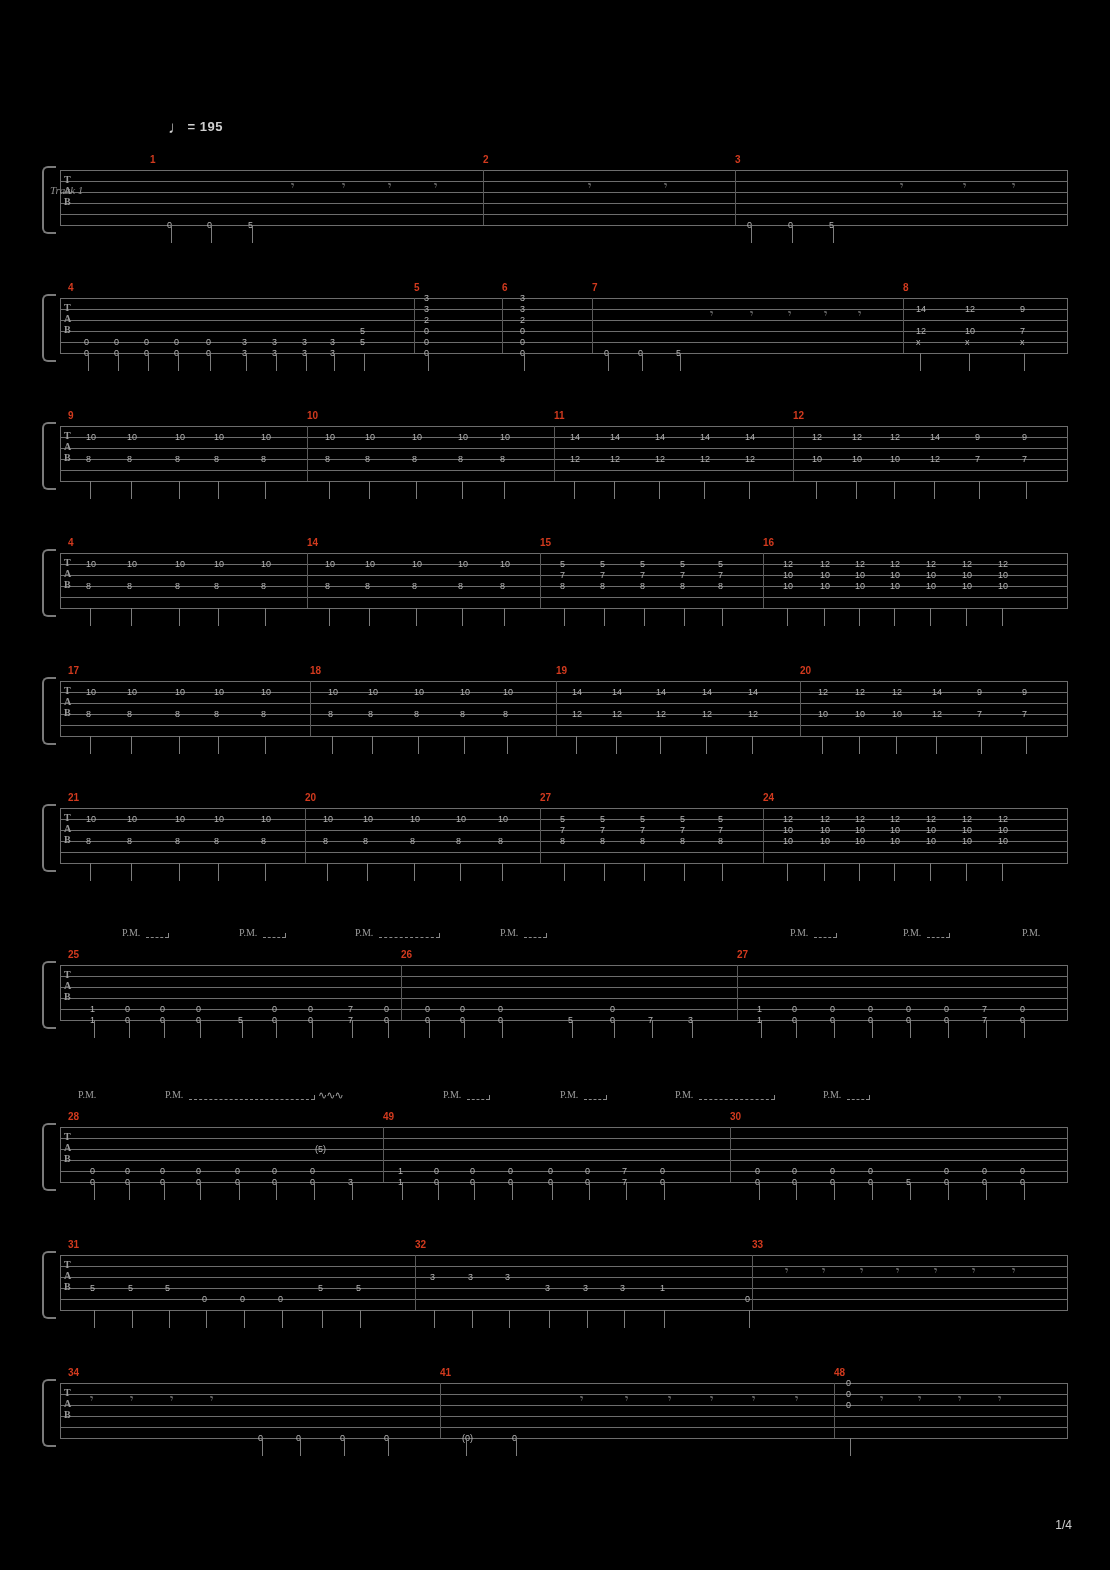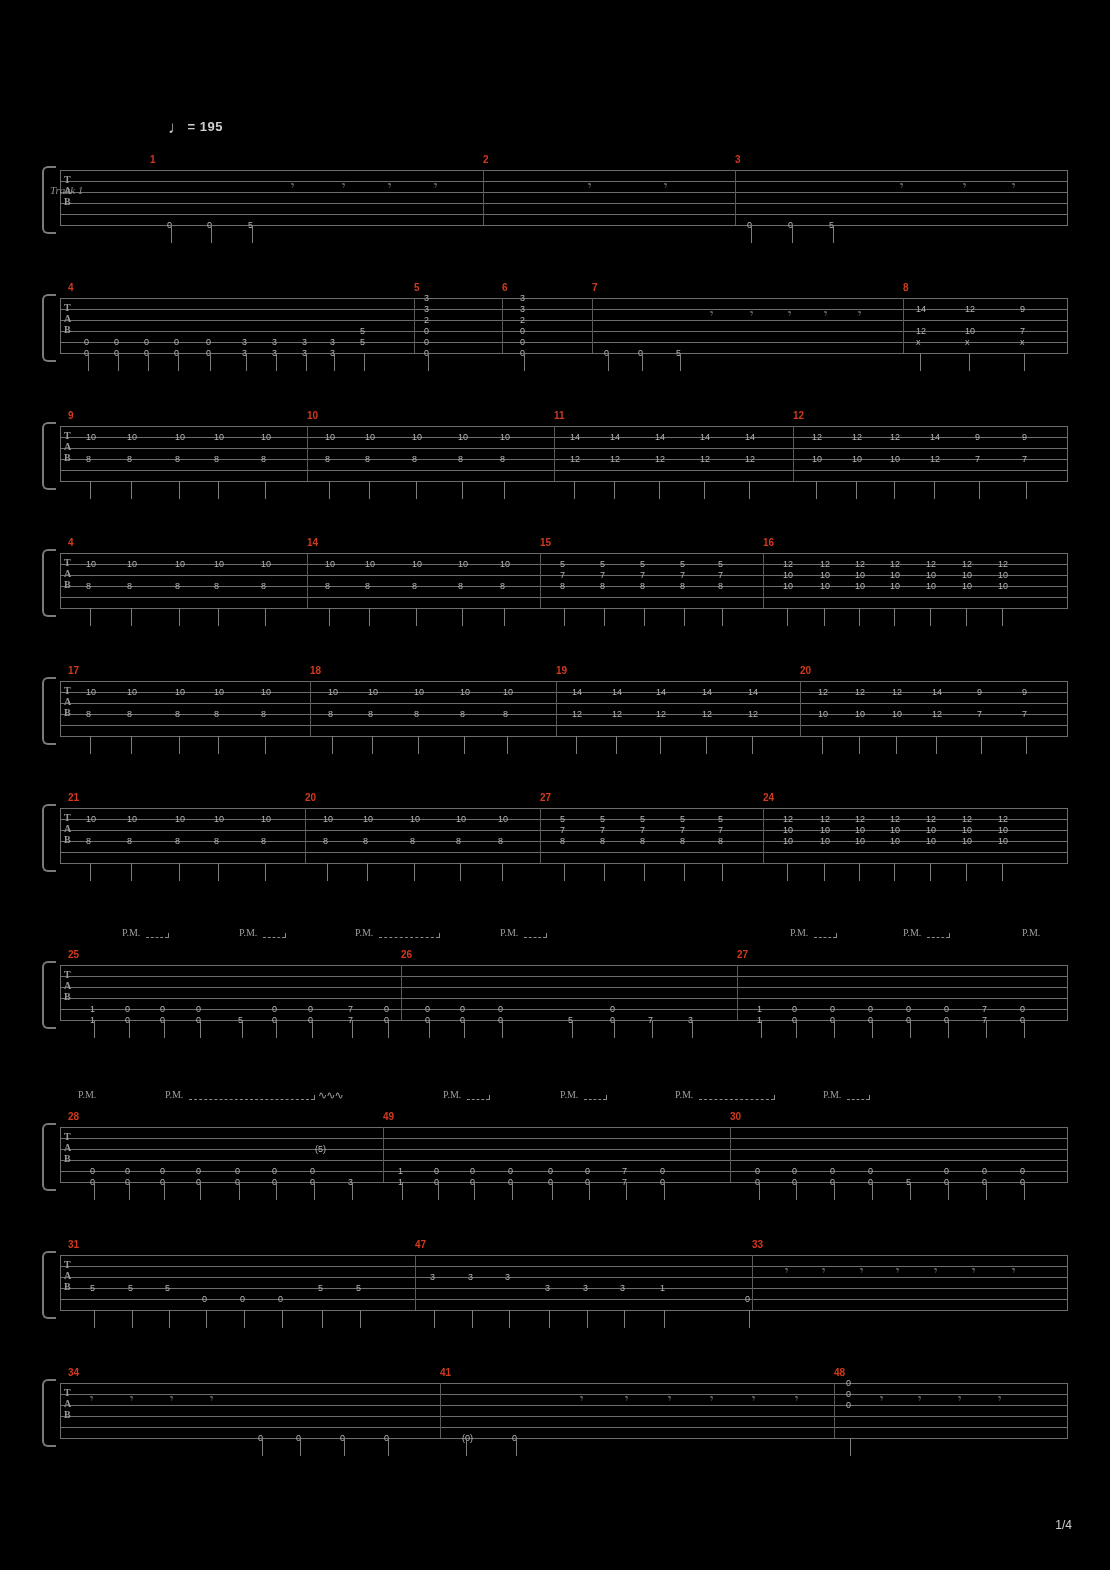--- a/index.html
+++ b/index.html
@@ -1105,21 +1105,21 @@
           <div class="line" style="top: 55px;"></div>
           <div class="endbar left" style="height: 55px;"></div>
           <div class="endbar right" style="height: 55px;"></div>
         </div>
         <div class="tab-clef" style="top: 4px;">
           <span>T</span>
           <span>A</span>
           <span>B</span>
         </div>
         <div class="measure-num" style="left: 68px; top: -16px;">31</div>
-        <div class="measure-num" style="left: 415px; top: -16px;">47</div>
+        <div class="measure-num" style="left: 415px; top: -16px;">32</div>
         <div class="measure-num" style="left: 752px; top: -16px;">33</div>
         <div class="barline" style="left: 415px; top: 0px; height: 55px;"></div>
         <div class="barline" style="left: 752px; top: 0px; height: 55px;"></div>
         <div class="note-num" style="left: 90px; top: 29px;">5</div>
         <div class="stem" style="left: 94px; top: 55px; height: 18px;"></div>
         <div class="note-num" style="left: 128px; top: 29px;">5</div>
         <div class="stem" style="left: 132px; top: 55px; height: 18px;"></div>
         <div class="note-num" style="left: 165px; top: 29px;">5</div>
         <div class="stem" style="left: 169px; top: 55px; height: 18px;"></div>
         <div class="note-num" style="left: 202px; top: 40px;">0</div>

